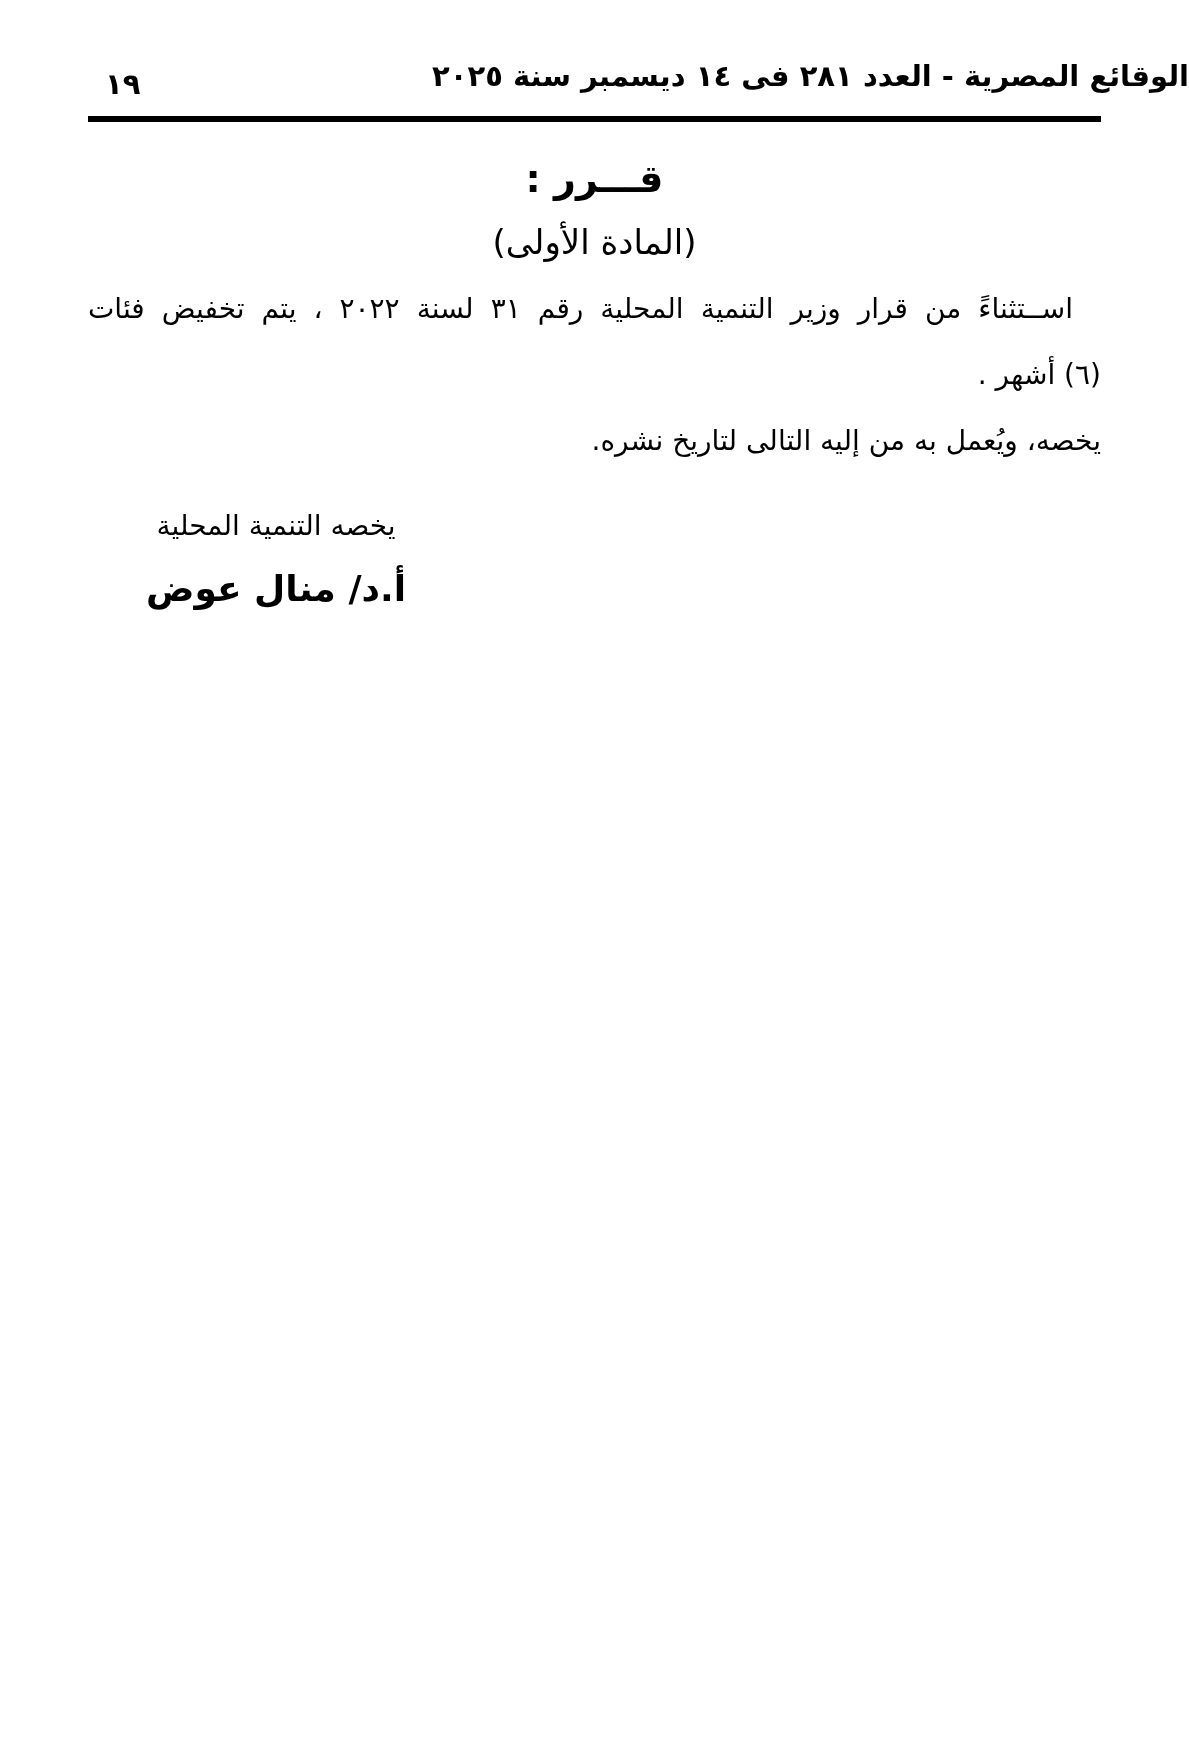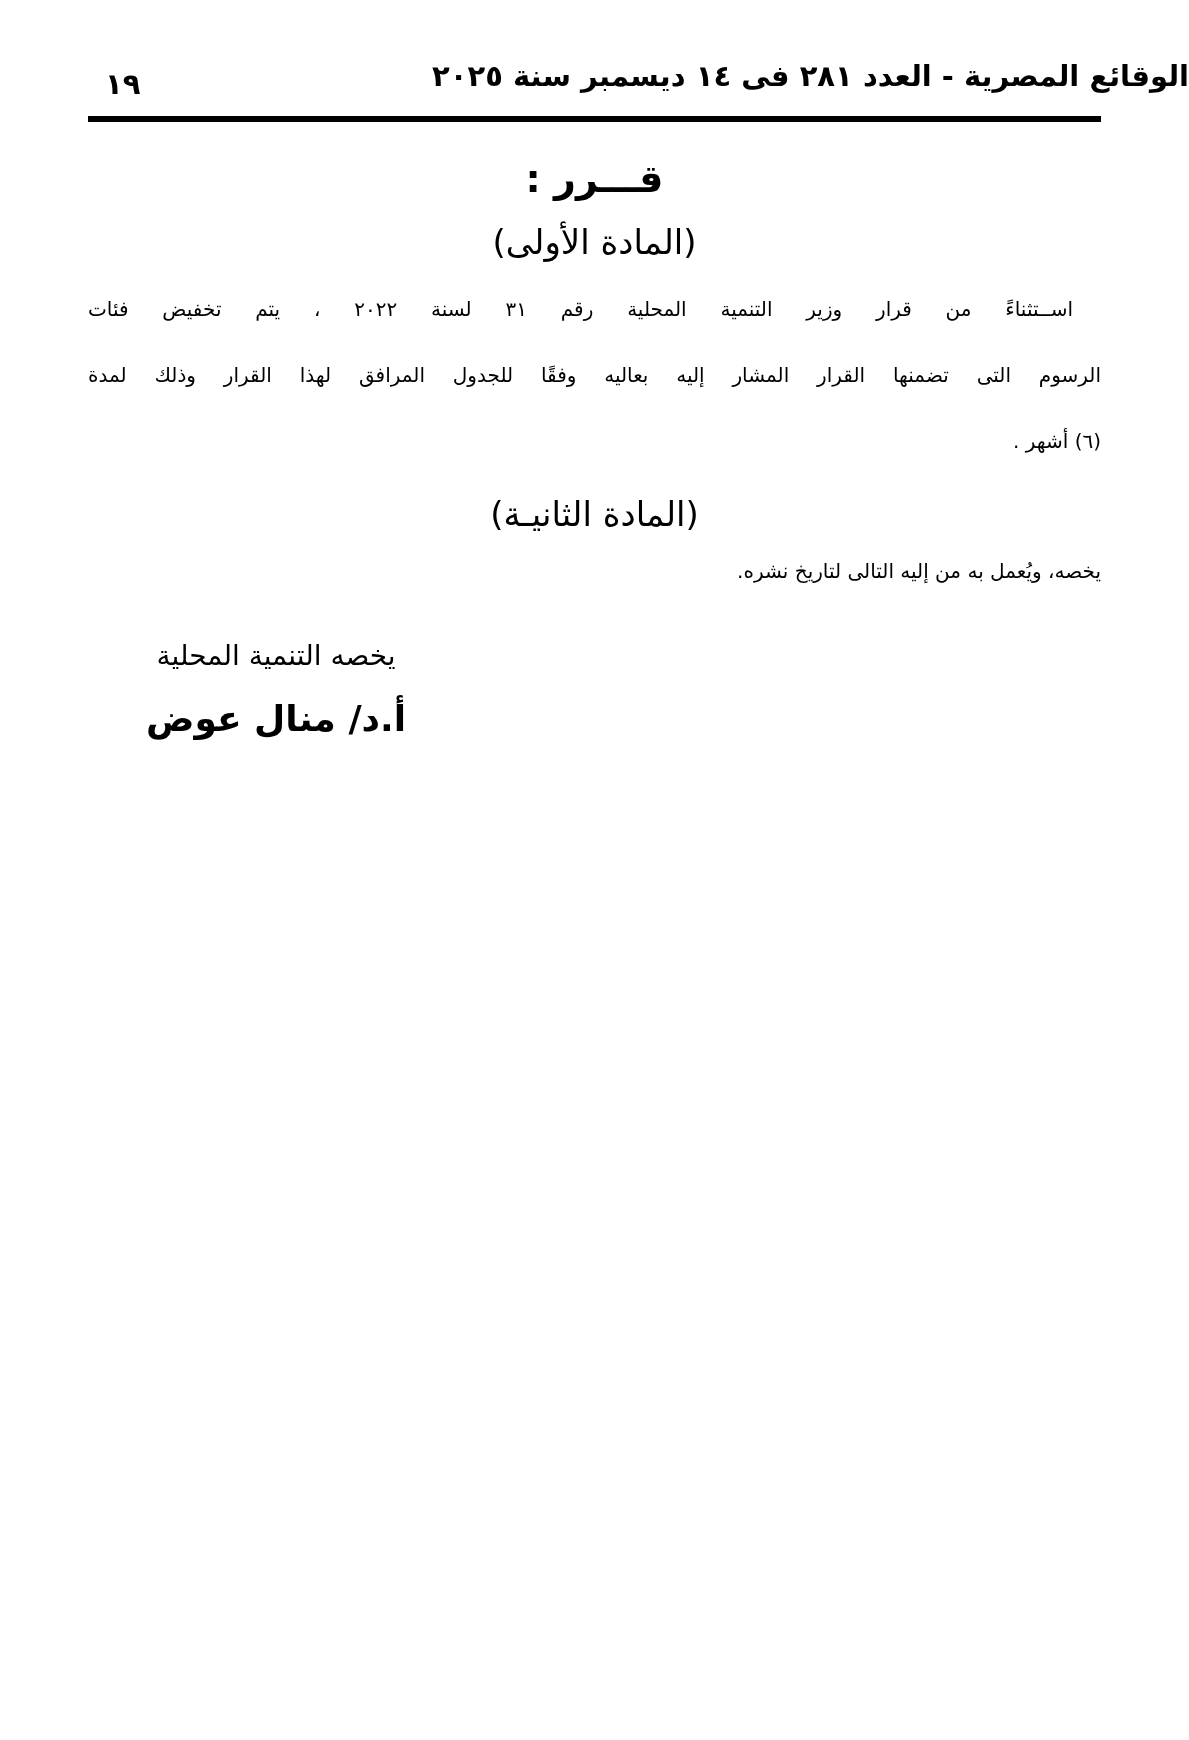--- a/index.html
+++ b/index.html
@@ -56,21 +56,21 @@
   }
   .article-heading {
     text-align: center;
     font-size: 34px;
     font-weight: normal;
     line-height: 48px;
     margin-top: 14px;
   }
   .body-line {
     margin: 0;
-    font-size: 20px;
+    font-size: 28px;
     line-height: 66px;
     text-align: right;
   }
   .first-line {
     margin-top: 10px;
   }
   .jl {
     text-align: justify;
     text-align-last: justify;
   }
@@ -111,24 +111,22 @@
 
   <div class="rule"></div>
 
   <main class="content">
 
     <div class="decided-heading">قـــرر :</div>
 
     <div class="article-heading">(المادة الأولى)</div>
 
     <p class="body-line jl indent first-line">اســتثناءً من قرار وزير التنمية المحلية رقم ٣١ لسنة ٢٠٢٢ ، يتم تخفيض فئات</p>
-    <p class="body-line jl">الرسوم التى تضمنها القرار المشار إليه بعاليه وفقًا للجدول المرافق لهذا القرار وذلك لمدة</p>
     <p class="body-line">(٦) أشهر .</p>
 
-    <div class="article-heading article2-gap">(المادة الثانيـة)</div>
 
     <p class="body-line">يخصه، ويُعمل به من إليه التالى لتاريخ نشره.</p>
 
     <div class="signature">
       <div class="sig-title">يخصه التنمية المحلية</div>
       <div class="sig-name">أ.د/ منال عوض</div>
     </div>
 
   </main>
 </div>

